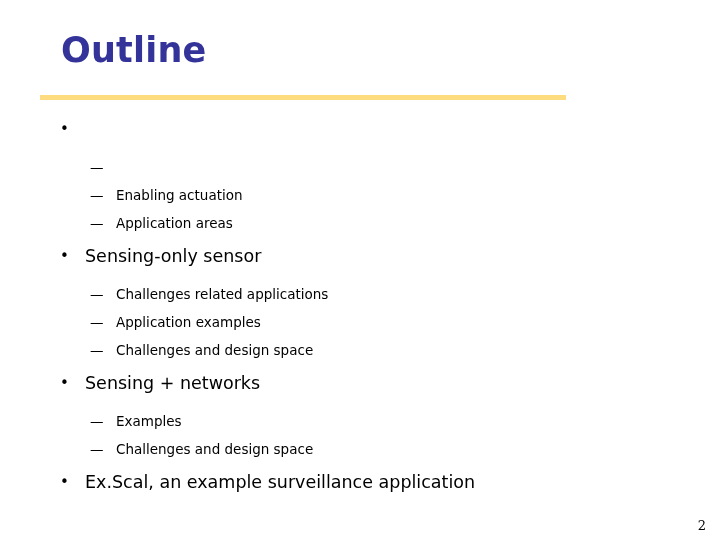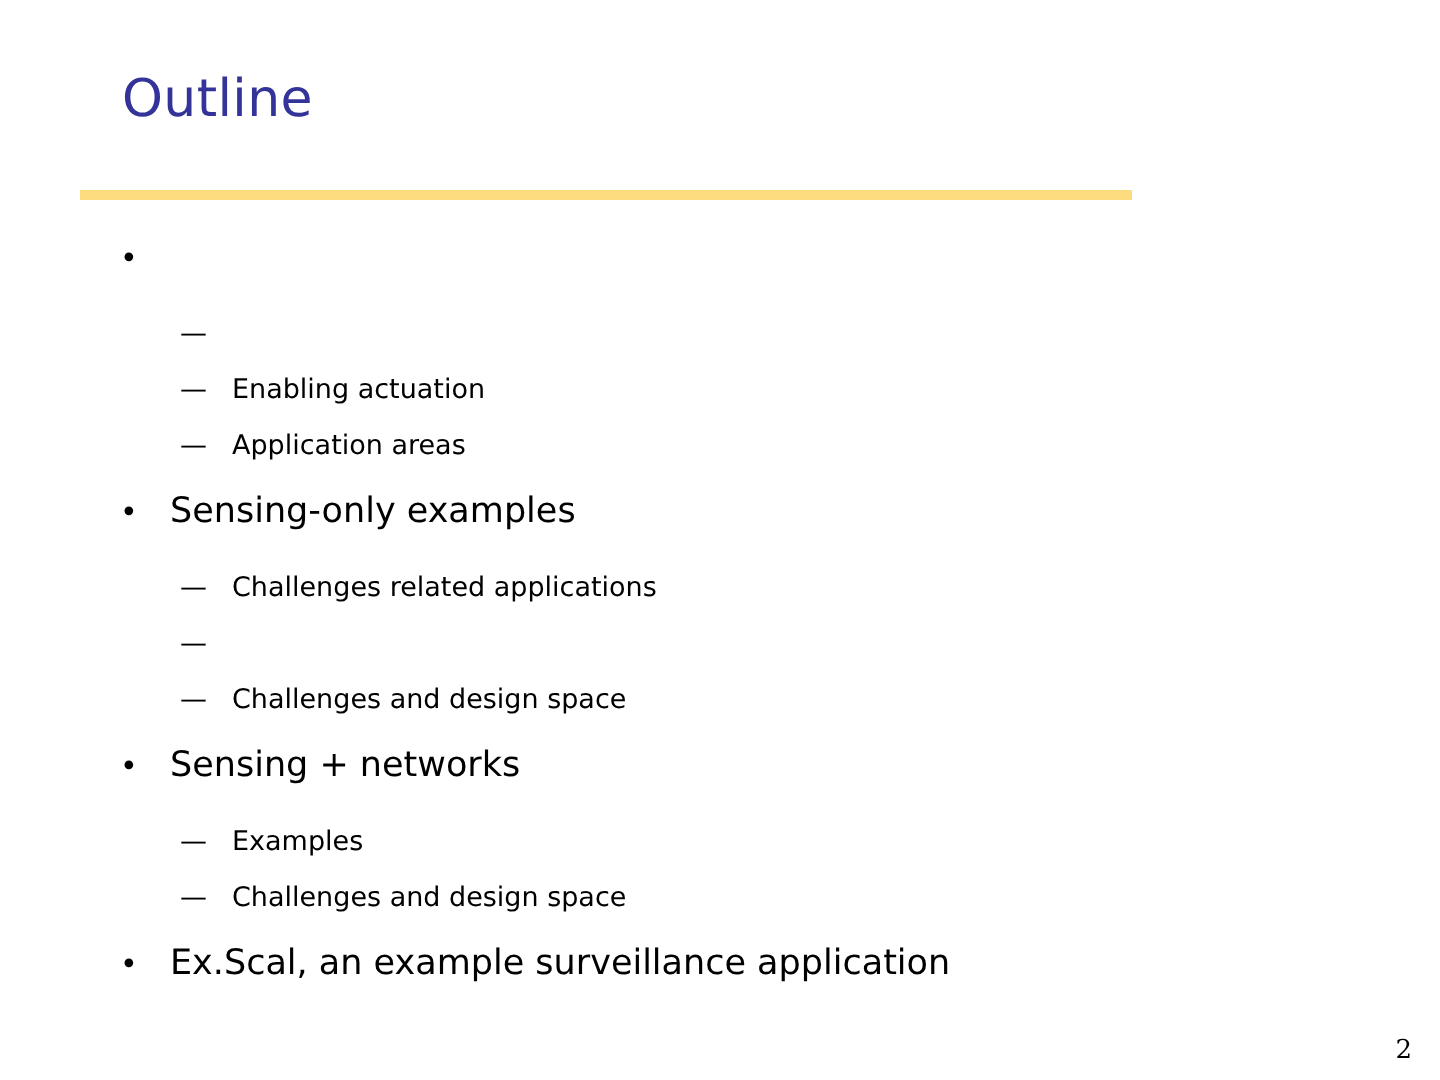--- a/index.html
+++ b/index.html
@@ -16,23 +16,23 @@
     height: 540px;
     background: #ffffff;
     overflow: hidden;
   }
 
   
   .slide-title {
     position: absolute;
     left: 61px;
     top: 28px;
-    font-size: 26px;
+    font-size: 35px;
     line-height: 44px;
-    font-weight: 400;
+    font-weight: 700;
     color: #333399;
     letter-spacing: 0.2px;
     white-space: nowrap;
   }
 
   
   .title-rule {
     position: absolute;
     left: 40px;
     top: 95px;
@@ -137,28 +137,29 @@
       </div>
       <div class="lvl2 sp-group-gap">
         <span class="marker">—</span>
         <span>Application areas</span>
       </div>
     </div>
 
     <div class="outline-group">
       <div class="lvl1 sp-after-lvl1">
         <span class="marker">•</span>
-        <span>Sensing-only examples</span>
+        <span>Sensing-only sensor</span>
       </div>
       <div class="lvl2 sp-after-lvl2">
         <span class="marker">—</span>
         <span>Challenges related applications</span>
       </div>
       <div class="lvl2 sp-after-lvl2">
         <span class="marker">—</span>
+        <span>Application examples</span>
       </div>
       <div class="lvl2 sp-group-gap">
         <span class="marker">—</span>
         <span>Challenges and design space</span>
       </div>
     </div>
 
     <div class="outline-group">
       <div class="lvl1 sp-after-lvl1">
         <span class="marker">•</span>

